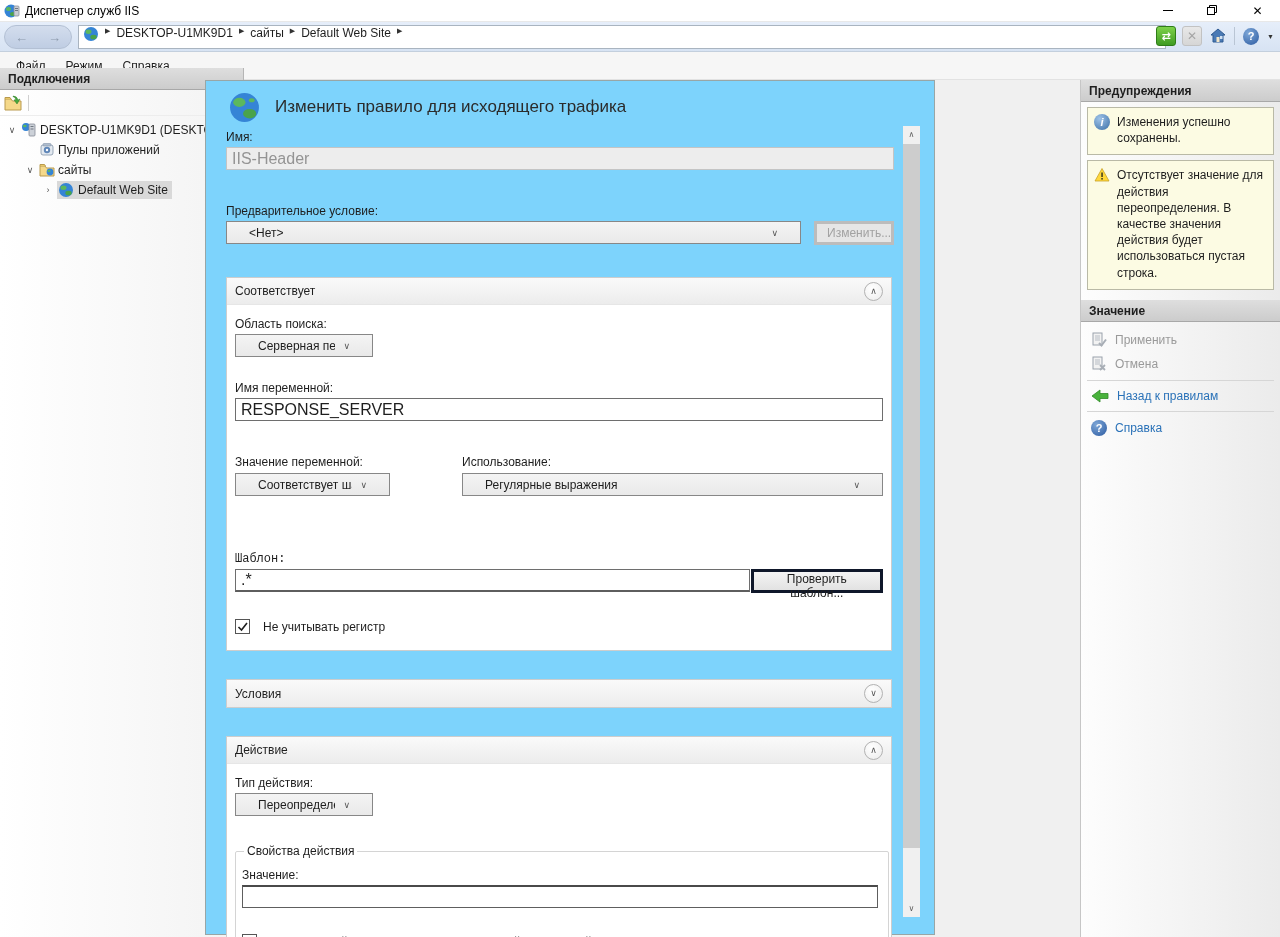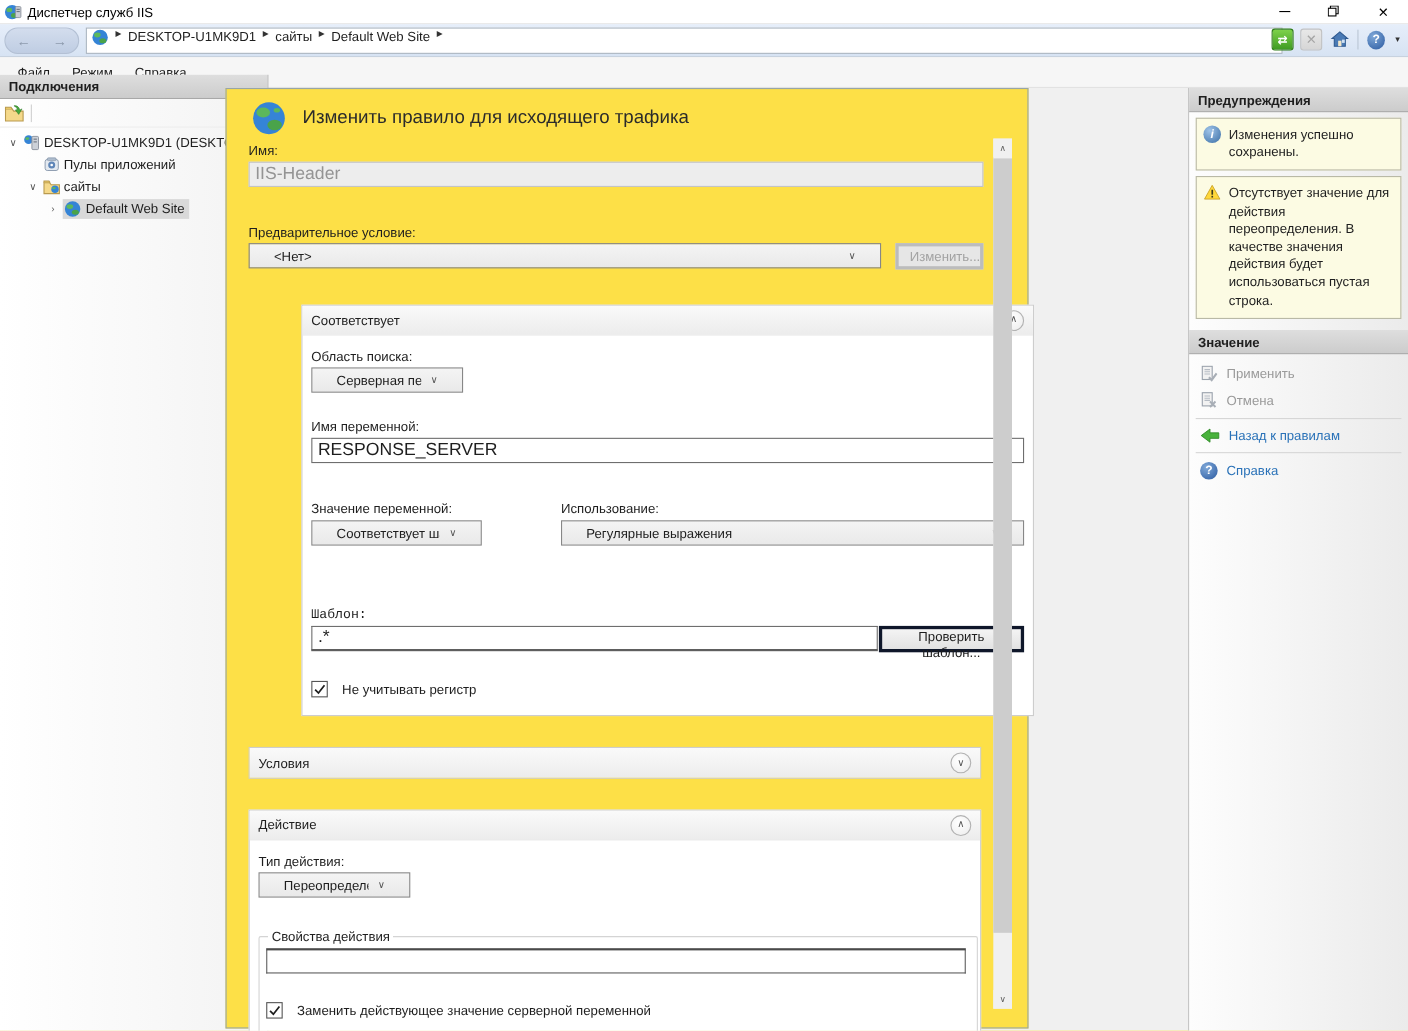--- a/index.html
+++ b/index.html
@@ -52,21 +52,21 @@
   .conn-toolbar { height:26px; border-bottom:1px solid #ededed; display:flex; align-items:center; padding:0 4px; gap:6px; }
   .conn-toolbar .tsep { width:1px; height:16px; background:#d0d0d0; }
   .tree { padding-top:4px; }
   .tree-row { height:20px; display:flex; align-items:center; gap:3px; white-space:nowrap; overflow:hidden; }
   .tree-row .expander { width:12px; text-align:center; color:#555; font-size:9px; flex:0 0 12px; }
   .tree-row .t-ico { width:16px; height:16px; flex:0 0 16px; }
   .indent1 { padding-left:6px; } .indent2 { padding-left:24px; } .indent3 { padding-left:42px; }
   .tree-sel { background:#d9d9d9; padding:1px 4px 1px 1px; display:flex; align-items:center; gap:4px; }
 
   
-  .main-panel { position:absolute; left:205px; top:80px; width:730px; bottom:2px; background:#fde047;
+  .main-panel { position:absolute; left:205px; top:80px; width:730px; bottom:2px; background:#7dd3fc;
     border:1px solid #98a6a6; padding:10px 0 0 20px; }
   .feature-head { display:flex; align-items:flex-start; gap:14px; }
   .feature-head .g-ico { width:33px; height:33px; margin-left:2px; }
   .feature-title { font-size:17px; color:#2b2b2b; padding-top:6px; }
 
   .form-col { width:668px; }
   .fld-label { margin:10px 0 3px 0; color:#1e1e1e; }
   .txt { height:23px; width:100%; border:1px solid #6e6e6e; background:#fff; padding:0 5px;
     font-family:"Liberation Sans", sans-serif; font-size:16px; color:#1e1e1e; }
   .txt:disabled { background:#ededed; color:#949494; border-color:#c4c4c4; }
@@ -271,21 +271,21 @@
     <div class="fld-label" style="margin-top:34px;">Предварительное условие:</div>
     <div class="precond-row">
       <div class="combo">
         <span>&lt;Нет&gt;</span>
         <span class="chev">∨</span>
       </div>
       <button class="btn disabled">Изменить...</button>
     </div>
 
     
-    <div class="section" style="margin-top:32px;margin-left:48px;">
+    <div class="section" style="margin-top:32px;">
       <div class="section-header">
         <span>Соответствует</span>
         <span class="collapse-btn">∧</span>
       </div>
       <div class="section-body">
         <div class="fld-label" style="margin-top:4px;">Область поиска:</div>
         <div class="combo" style="width:138px;">
           <span style="overflow:hidden;white-space:nowrap;">Серверная переменн</span>
           <span class="chev">∨</span>
         </div>
@@ -343,20 +343,21 @@
       </div>
       <div class="section-body">
         <div class="fld-label" style="margin-top:4px;">Тип действия:</div>
         <div class="combo" style="width:138px;">
           <span style="overflow:hidden;white-space:nowrap;">Переопределение</span>
           <span class="chev">∨</span>
         </div>
 
         <fieldset class="props-fieldset">
           <legend>Свойства действия</legend>
+          <div class="fld-label" style="margin-top:6px;">Значение:</div>
           <input class="txt value-input" style="border-top: 2px solid rgb(74, 74, 74);" value="">
           <div class="chk-row">
             <span class="checkbox">
               <svg width="11" height="11">
                   <polyline points="1.5,6 4.5,9 10,2" stroke="#1e1e1e" stroke-width="1.6" fill="none"></polyline>
                 </svg>
             </span>
             <span>Заменить действующее значение серверной переменной</span>
           </div>
         </fieldset>

